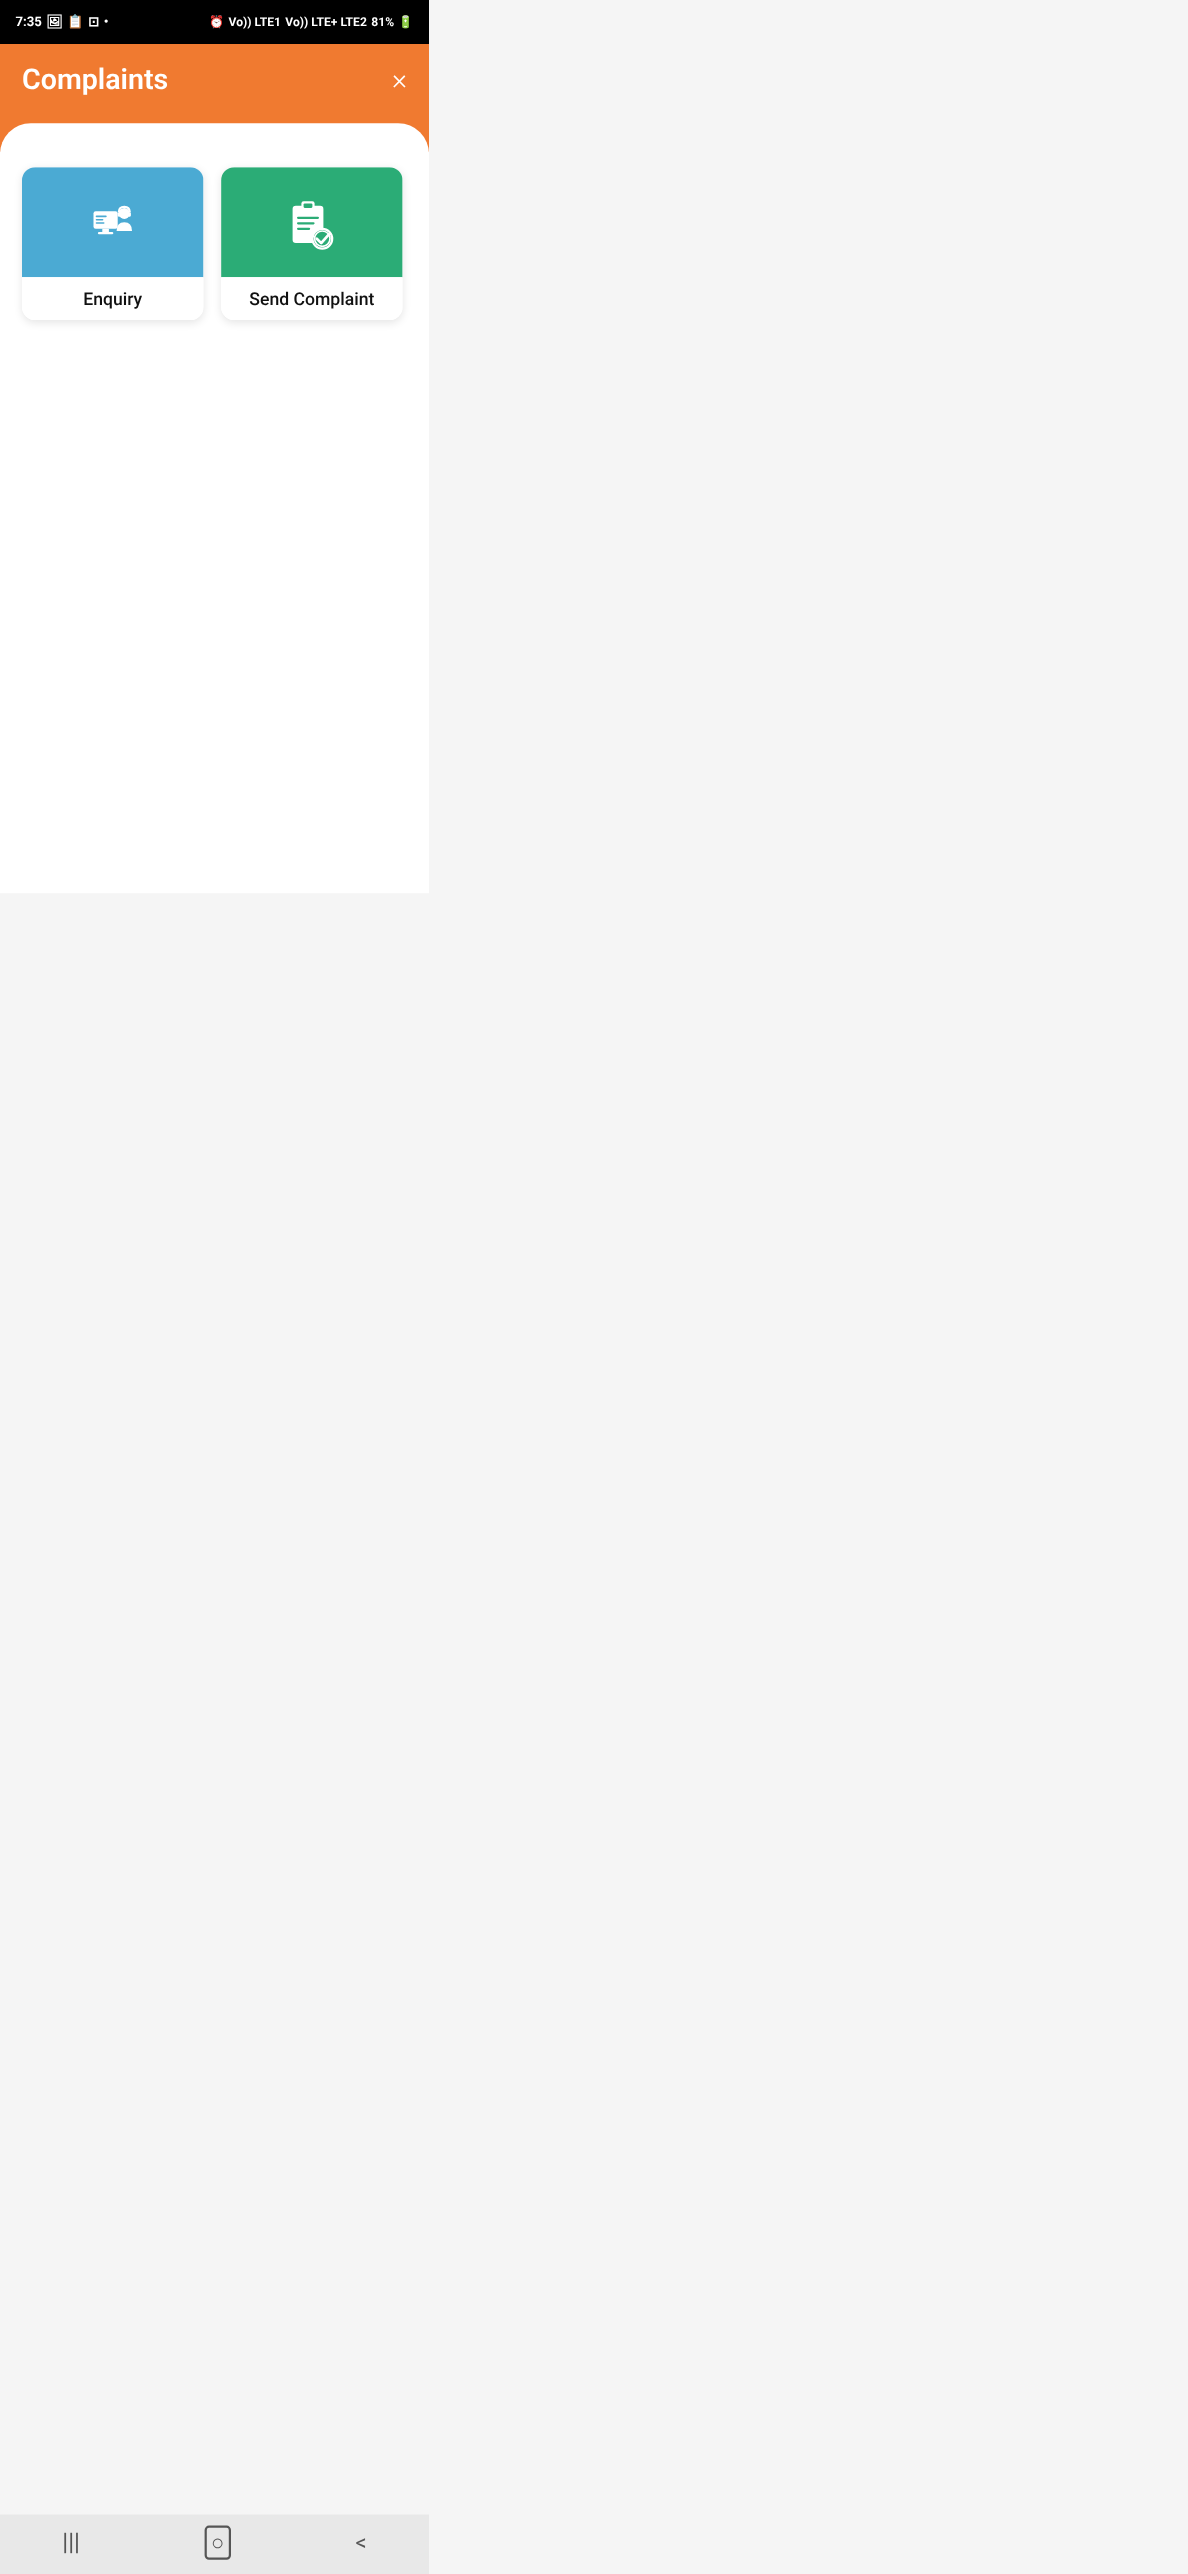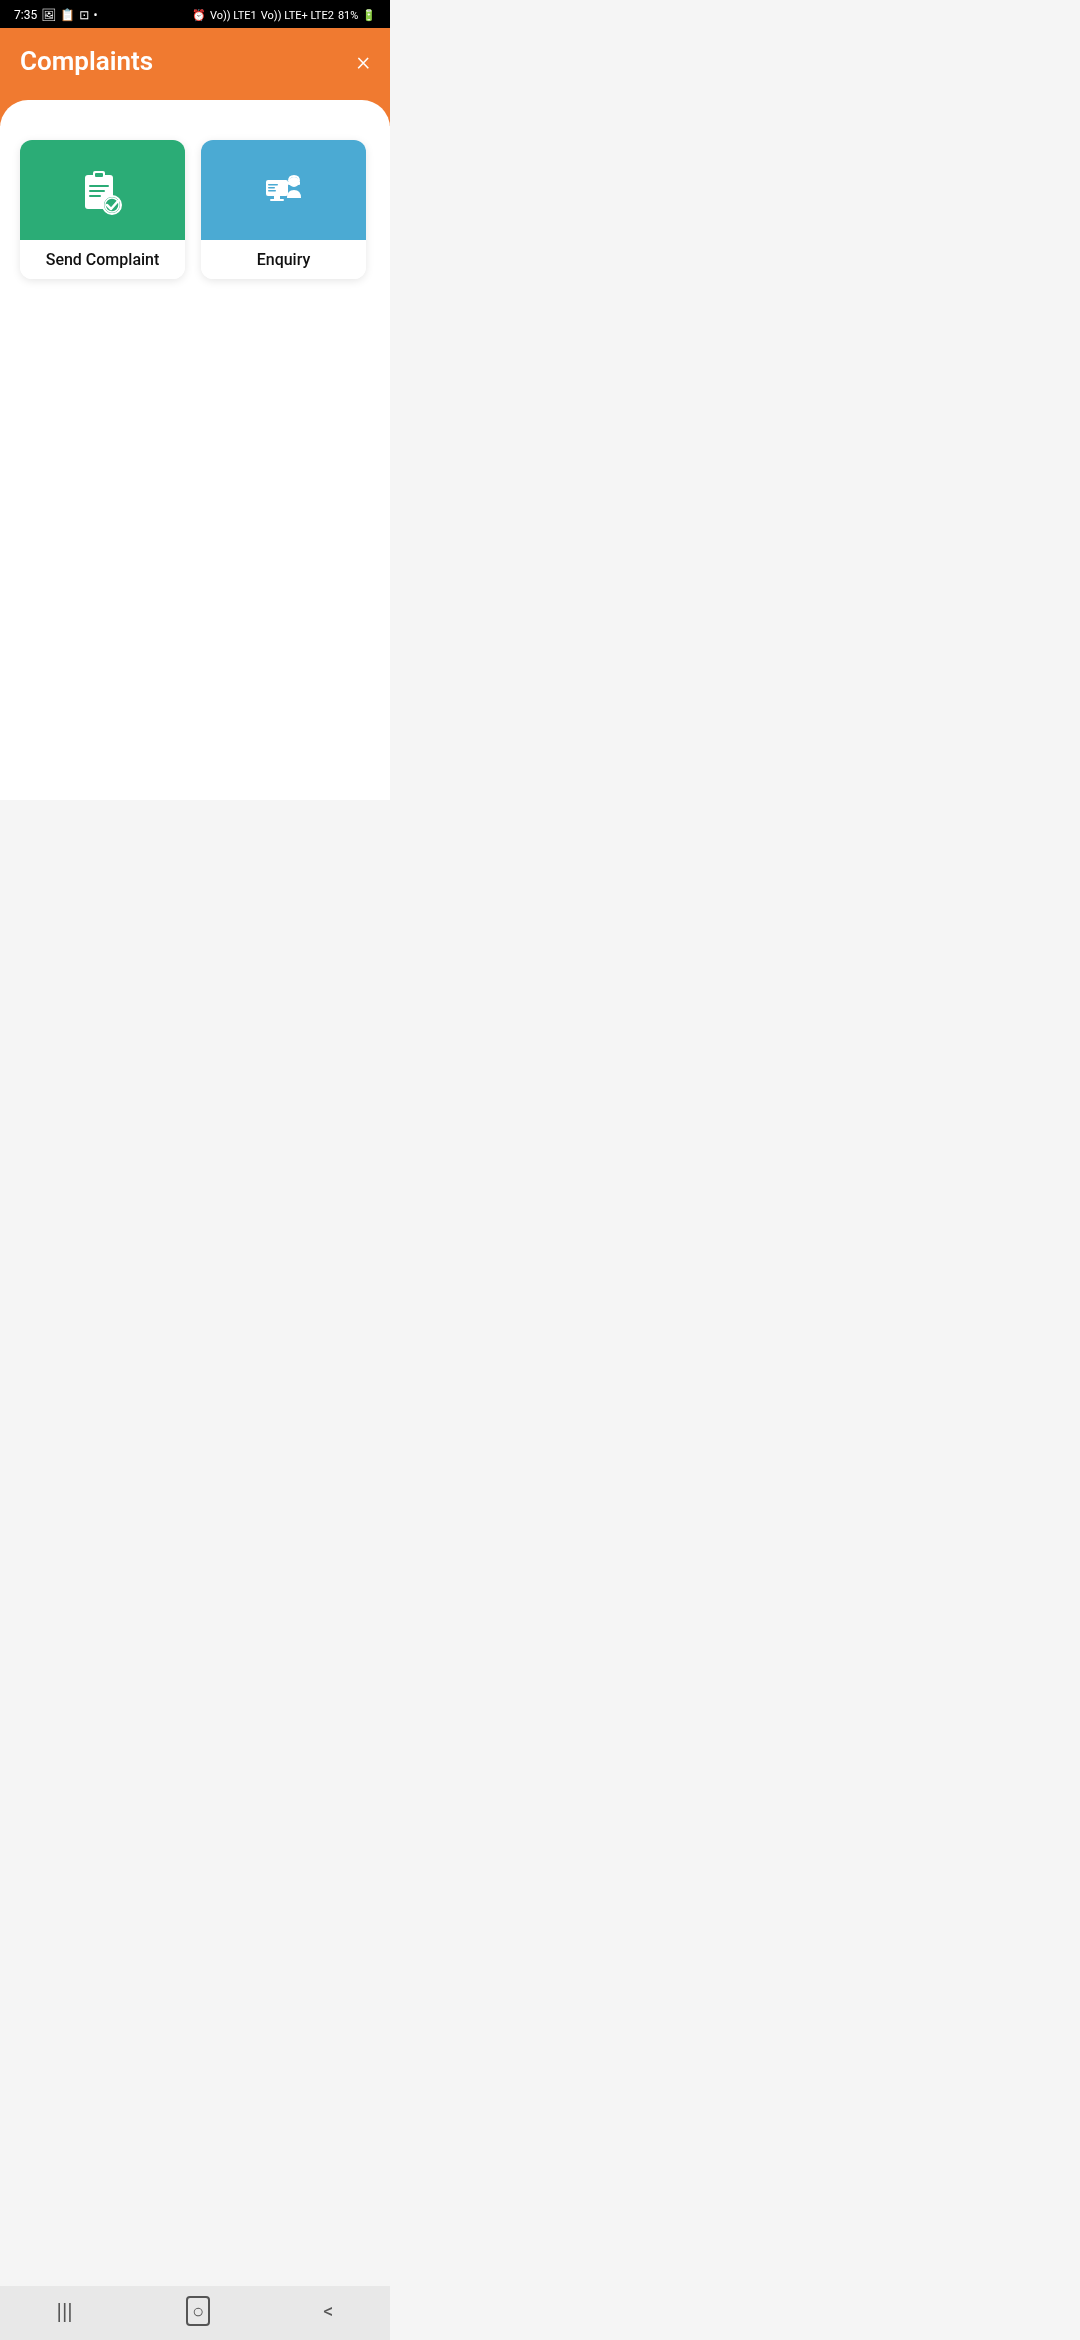--- a/index.html
+++ b/index.html
@@ -15,25 +15,25 @@
       background: #f5f5f5;
       font-family: 'Roboto', Arial, sans-serif;
       overflow-x: hidden;
     }
 
     .status-bar {
       background: #000;
       color: #fff;
       display: flex;
       justify-content: space-between;
-      align-items: flex-end;
+      align-items: center;
       padding: 6px 14px;
       font-size: 12px;
-      font-weight: 400;
-      height: 28px;
+      font-weight: 700;
+      height: 40px;
     }
 
     .status-left {
       display: flex;
       align-items: center;
       gap: 4px;
     }
 
     .status-right {
       display: flex;
@@ -170,43 +170,20 @@
 <div class="header">
   <span class="header-title">Complaints</span>
   <span class="close-btn">×</span>
 </div>
 
 <div class="content-area">
 
   <div class="cards-grid">
 
     <div class="card">
-      <div class="card-icon-area green">
-
-        <svg class="icon-complaint" viewBox="0 0 55 55" fill="none" xmlns="http://www.w3.org/2000/svg">
-
-          <rect x="10" y="12" width="28" height="34" rx="3" fill="white"></rect>
-
-          <rect x="18" y="8" width="12" height="8" rx="2" fill="white"></rect>
-          <rect x="20" y="10" width="8" height="4" rx="1" fill="#2BAC76"></rect>
-
-          <rect x="14" y="22" width="20" height="2" rx="1" fill="#2BAC76"></rect>
-          <rect x="14" y="27" width="16" height="2" rx="1" fill="#2BAC76"></rect>
-          <rect x="14" y="32" width="12" height="2" rx="1" fill="#2BAC76"></rect>
-
-          <circle cx="37" cy="42" r="9" fill="#2BAC76" stroke="white" stroke-width="2"></circle>
-          <circle cx="37" cy="42" r="7" stroke="white" stroke-width="1.5" fill="none"></circle>
-
-          <path d="M32 42 L36 46 L43 38" stroke="white" stroke-width="2.5" stroke-linecap="round" stroke-linejoin="round"></path>
-        </svg>
-      </div>
-      <div class="card-label">Send Complaint</div>
-    </div>
-
-    <div class="card">
       <div class="card-icon-area blue">
 
         <svg class="icon-enquiry" viewBox="0 0 60 60" fill="none" xmlns="http://www.w3.org/2000/svg">
 
           <rect x="12" y="20" width="22" height="16" rx="2" fill="white"></rect>
           <rect x="20" y="36" width="6" height="3" fill="white"></rect>
           <rect x="16" y="39" width="14" height="2" rx="1" fill="white"></rect>
 
           <circle cx="40" cy="22" r="5" fill="white"></circle>
           <path d="M33 38 Q33 30 40 30 Q47 30 47 38" fill="white"></path>
@@ -216,20 +193,43 @@
           <rect x="43.5" y="21" width="2.5" height="4" rx="1" fill="white"></rect>
 
           <rect x="14" y="24" width="10" height="1.5" rx="0.75" fill="#4BAAD3"></rect>
           <rect x="14" y="27" width="7" height="1.5" rx="0.75" fill="#4BAAD3"></rect>
           <rect x="14" y="30" width="8" height="1.5" rx="0.75" fill="#4BAAD3"></rect>
         </svg>
       </div>
       <div class="card-label">Enquiry</div>
     </div>
 
+    <div class="card">
+      <div class="card-icon-area green">
+
+        <svg class="icon-complaint" viewBox="0 0 55 55" fill="none" xmlns="http://www.w3.org/2000/svg">
+
+          <rect x="10" y="12" width="28" height="34" rx="3" fill="white"></rect>
+
+          <rect x="18" y="8" width="12" height="8" rx="2" fill="white"></rect>
+          <rect x="20" y="10" width="8" height="4" rx="1" fill="#2BAC76"></rect>
+
+          <rect x="14" y="22" width="20" height="2" rx="1" fill="#2BAC76"></rect>
+          <rect x="14" y="27" width="16" height="2" rx="1" fill="#2BAC76"></rect>
+          <rect x="14" y="32" width="12" height="2" rx="1" fill="#2BAC76"></rect>
+
+          <circle cx="37" cy="42" r="9" fill="#2BAC76" stroke="white" stroke-width="2"></circle>
+          <circle cx="37" cy="42" r="7" stroke="white" stroke-width="1.5" fill="none"></circle>
+
+          <path d="M32 42 L36 46 L43 38" stroke="white" stroke-width="2.5" stroke-linecap="round" stroke-linejoin="round"></path>
+        </svg>
+      </div>
+      <div class="card-label">Send Complaint</div>
+    </div>
+
   </div>
 
 </div>
 
 <div class="nav-bar">
   <span class="nav-icon">|||</span>
   <span class="nav-icon" style="font-size:20px; border: 2px solid #555; border-radius: 4px; padding: 1px 4px;">○</span>
   <span class="nav-icon" style="font-size:20px;">&lt;</span>
 </div>
 

